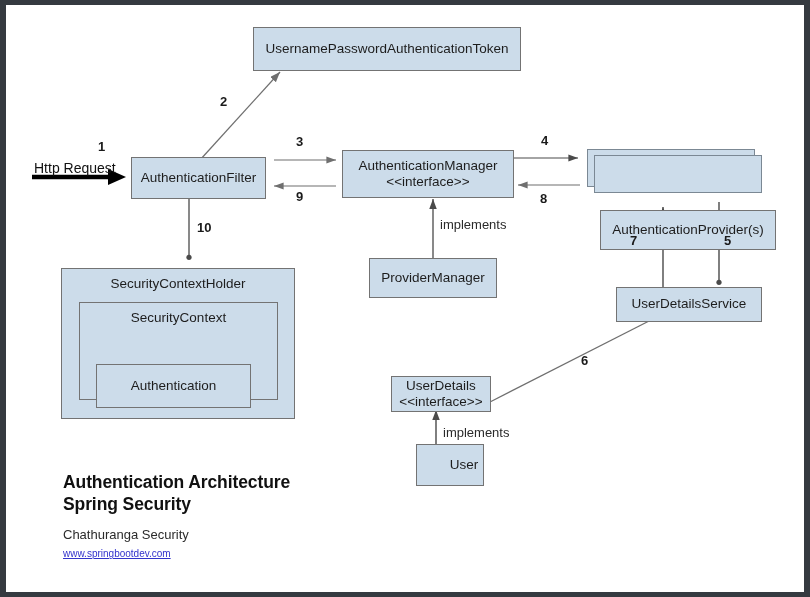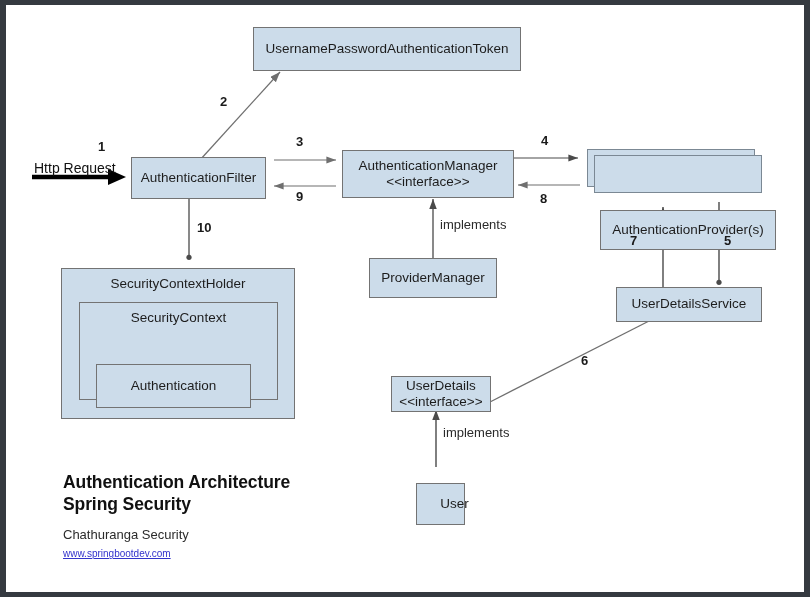--- a/index.html
+++ b/index.html
@@ -193,21 +193,21 @@
     <div class="shadow-card" style="left:588px; top:150px; width:168px; height:38px;"></div>
     <div class="node" style="left:594px; top:157px; width:176px; height:40px;margin-top:48px;">AuthenticationProvider(s)</div>
 
     <div class="node" style="left:610px; top:282px; width:146px; height:35px;">UserDetailsService</div>
 
     <div class="node" style="left:363px; top:253px; width:128px; height:40px;">ProviderManager</div>
 
     <div class="node" style="left:385px; top:371px; width:100px; height:36px;">UserDetails
 &lt;&lt;interface&gt;&gt;</div>
 
-    <div class="node" style="left:410px; top:478px; width:49px; height:42px;padding-left:28px;">User</div>
+    <div class="node" style="left:410px; top:439px; width:68px; height:42px;padding-left:28px;">User</div>
 
     <div class="node top-label" style="left:55px; top:263px; width:234px; height:151px;">SecurityContextHolder</div>
     <div class="node top-label" style="left:73px; top:297px; width:199px; height:98px;">SecurityContext</div>
     <div class="node" style="left:90px; top:336px; width:155px; height:44px;margin-top:23px;">Authentication</div>
 
     <div class="http-label" style="left:28px; top:155px;">Http Request</div>
 
     <div class="edge-label" style="left:92px; top:134px;">1</div>
 
     <div class="edge-label" style="left:214px; top:89px;">2</div>

